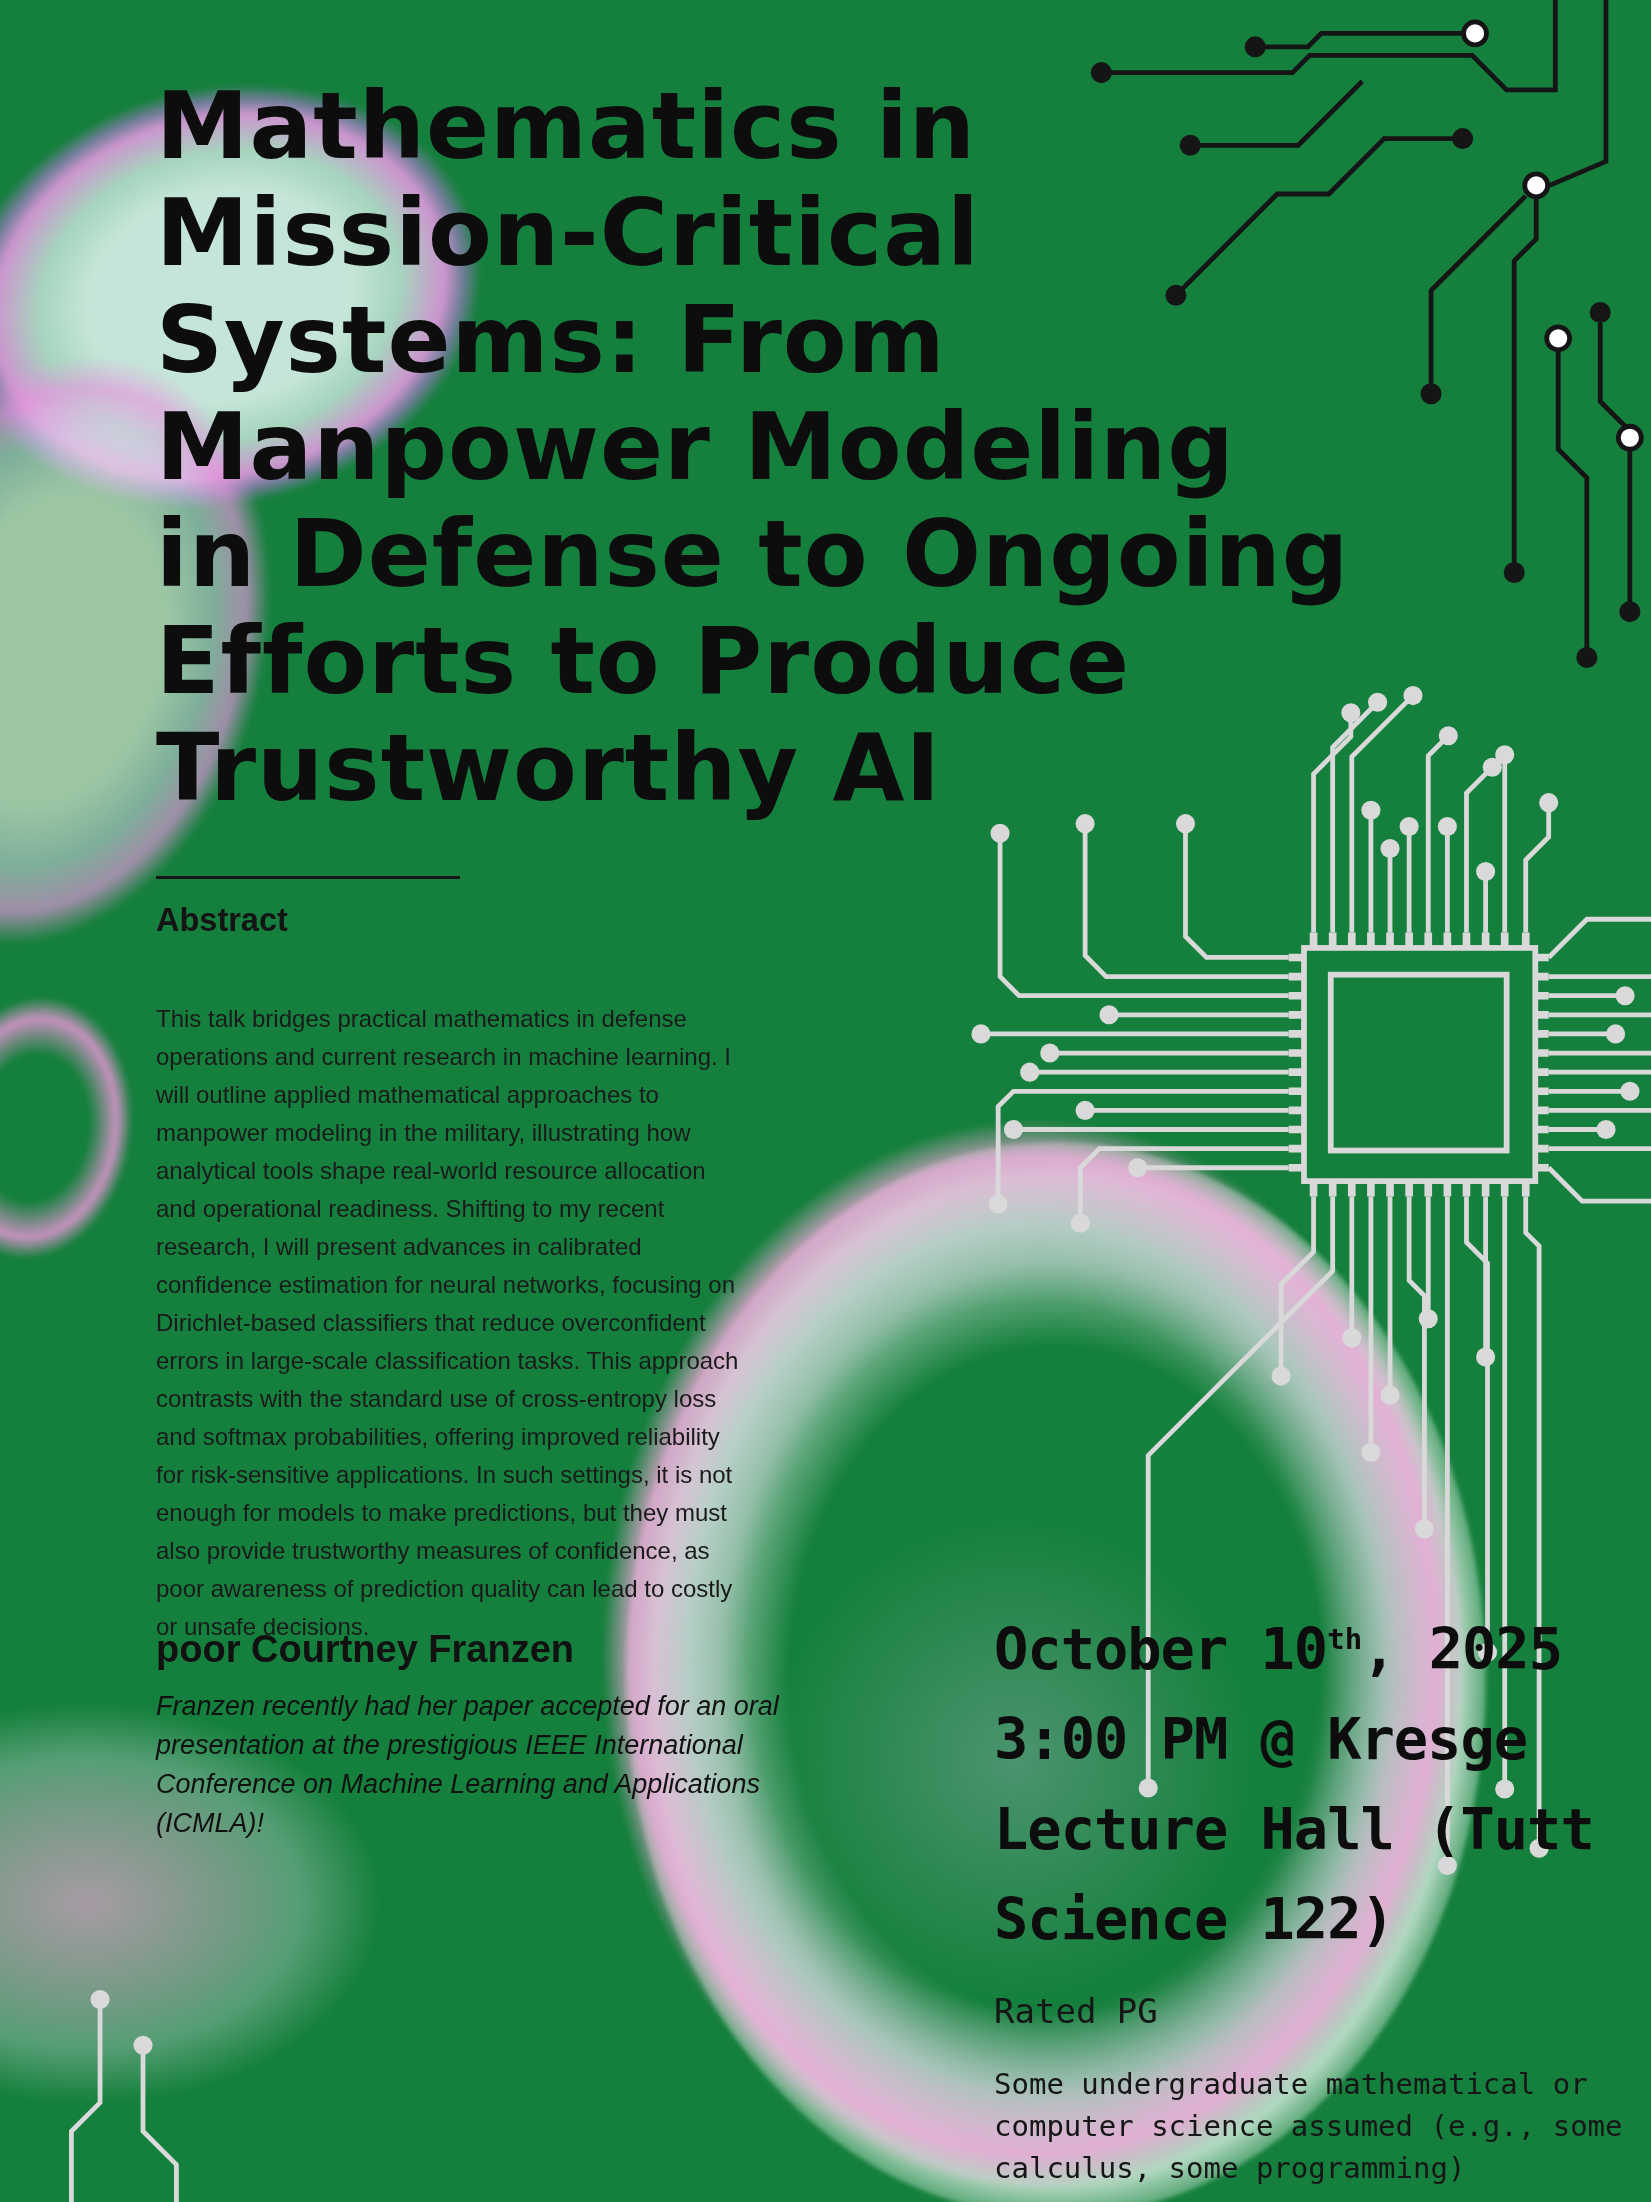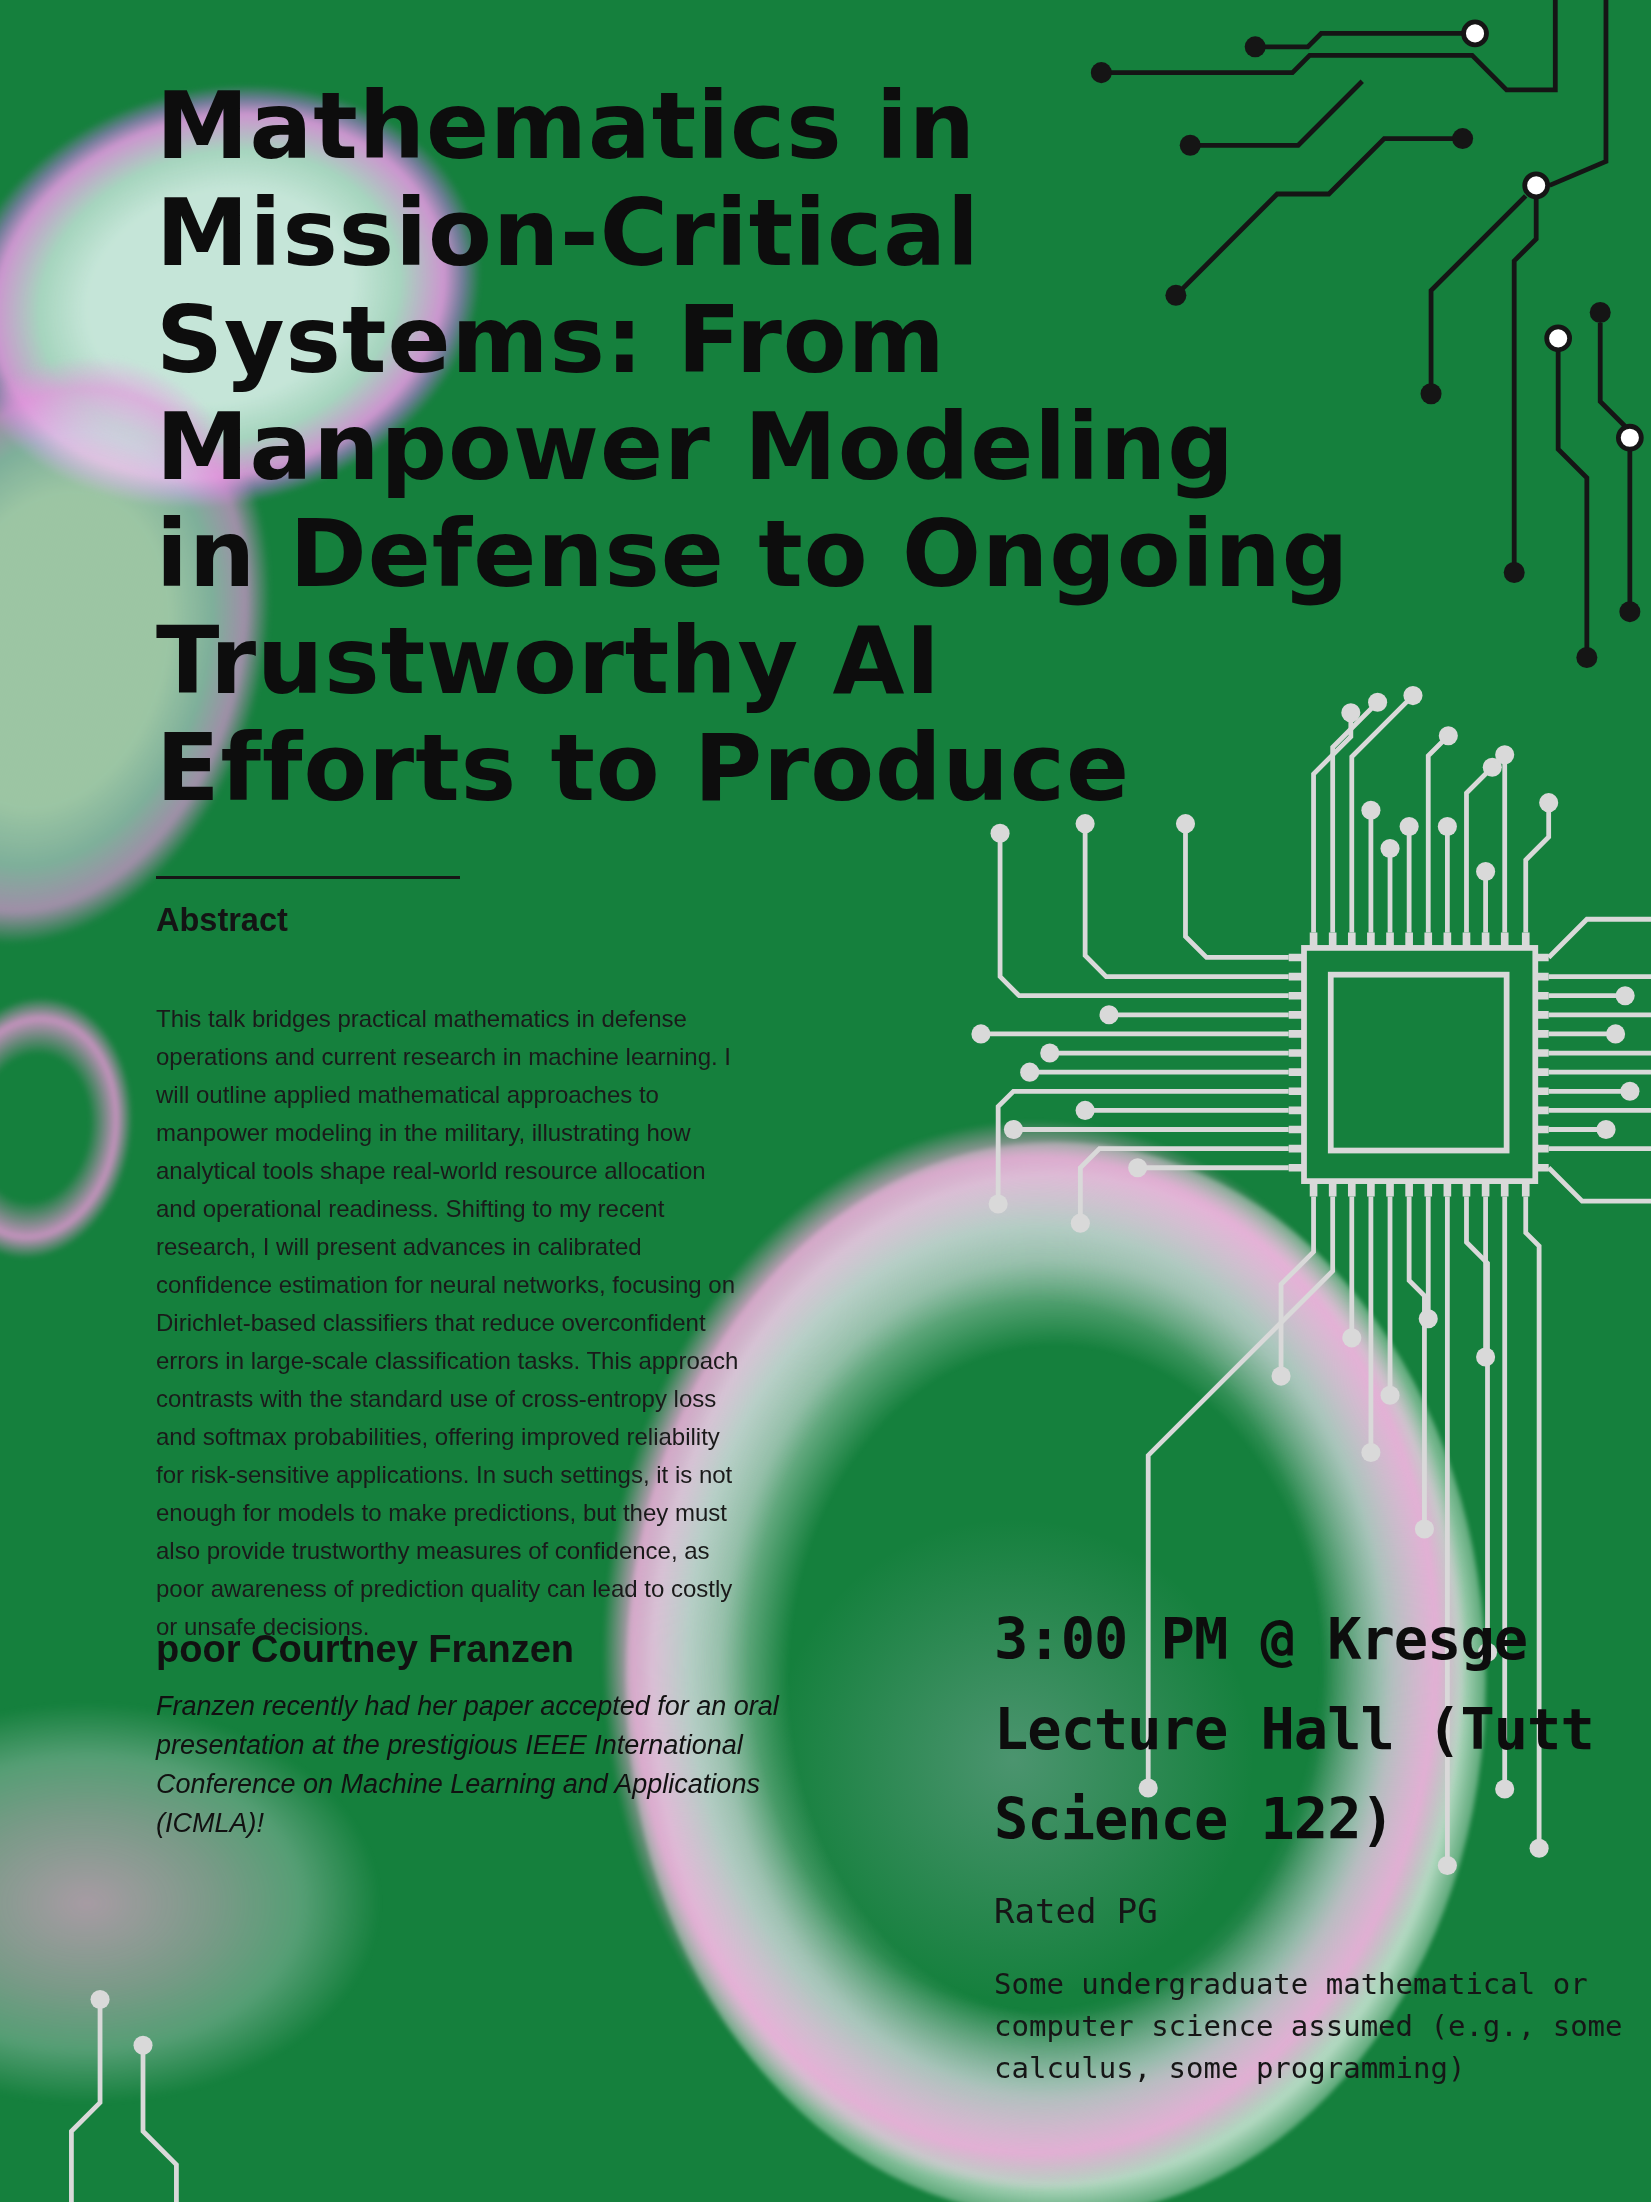--- a/index.html
+++ b/index.html
@@ -238,35 +238,38 @@
   </svg>
 
   <div class="text-layer">
 
     <div class="title-block">
       <div class="title-line">Mathematics in</div>
       <div class="title-line">Mission-Critical</div>
       <div class="title-line">Systems: From</div>
       <div class="title-line">Manpower Modeling</div>
       <div class="title-line">in Defense to Ongoing</div>
+      <div class="title-line">Efforts to Produce</div>
       <div class="title-line">Trustworthy AI</div>
-      <div class="title-line">Efforts to Produce</div>
     </div>
 
     <div class="title-underline"></div>
 
     <div class="abstract-heading">Abstract</div>
     <div class="abstract-body">This talk bridges practical mathematics in defense operations and current research in machine learning. I will outline applied mathematical approaches to manpower modeling in the military, illustrating how analytical tools shape real-world resource allocation and operational readiness. Shifting to my recent research, I will present advances in calibrated confidence estimation for neural networks, focusing on Dirichlet-based classifiers that reduce overconfident errors in large-scale classification tasks. This approach contrasts with the standard use of cross-entropy loss and softmax probabilities, offering improved reliability for risk-sensitive applications. In such settings, it is not enough for models to make predictions, but they must also provide trustworthy measures of confidence, as poor awareness of prediction quality can lead to costly or unsafe decisions.</div>
 
     <div class="speaker-block">
       <div class="speaker-with">poor Courtney Franzen</div>
       <div class="speaker-note">Franzen recently had her paper accepted for an oral presentation at the prestigious IEEE International Conference on Machine Learning and Applications (ICMLA)!</div>
     </div>
 
     <div class="event-block">
+      <div class="event-line">
+        <span>October 10</span><sup>th</sup><span>, 2025</span>
+      </div>
       <div class="event-line">3:00 PM @ Kresge</div>
       <div class="event-line">Lecture Hall (Tutt</div>
       <div class="event-line">Science 122)</div>
       <div class="event-rating">Rated PG</div>
       <div class="event-prereq">Some undergraduate mathematical or computer science assumed (e.g., some calculus, some programming)</div>
     </div>
 
   </div>
 </div>
 

